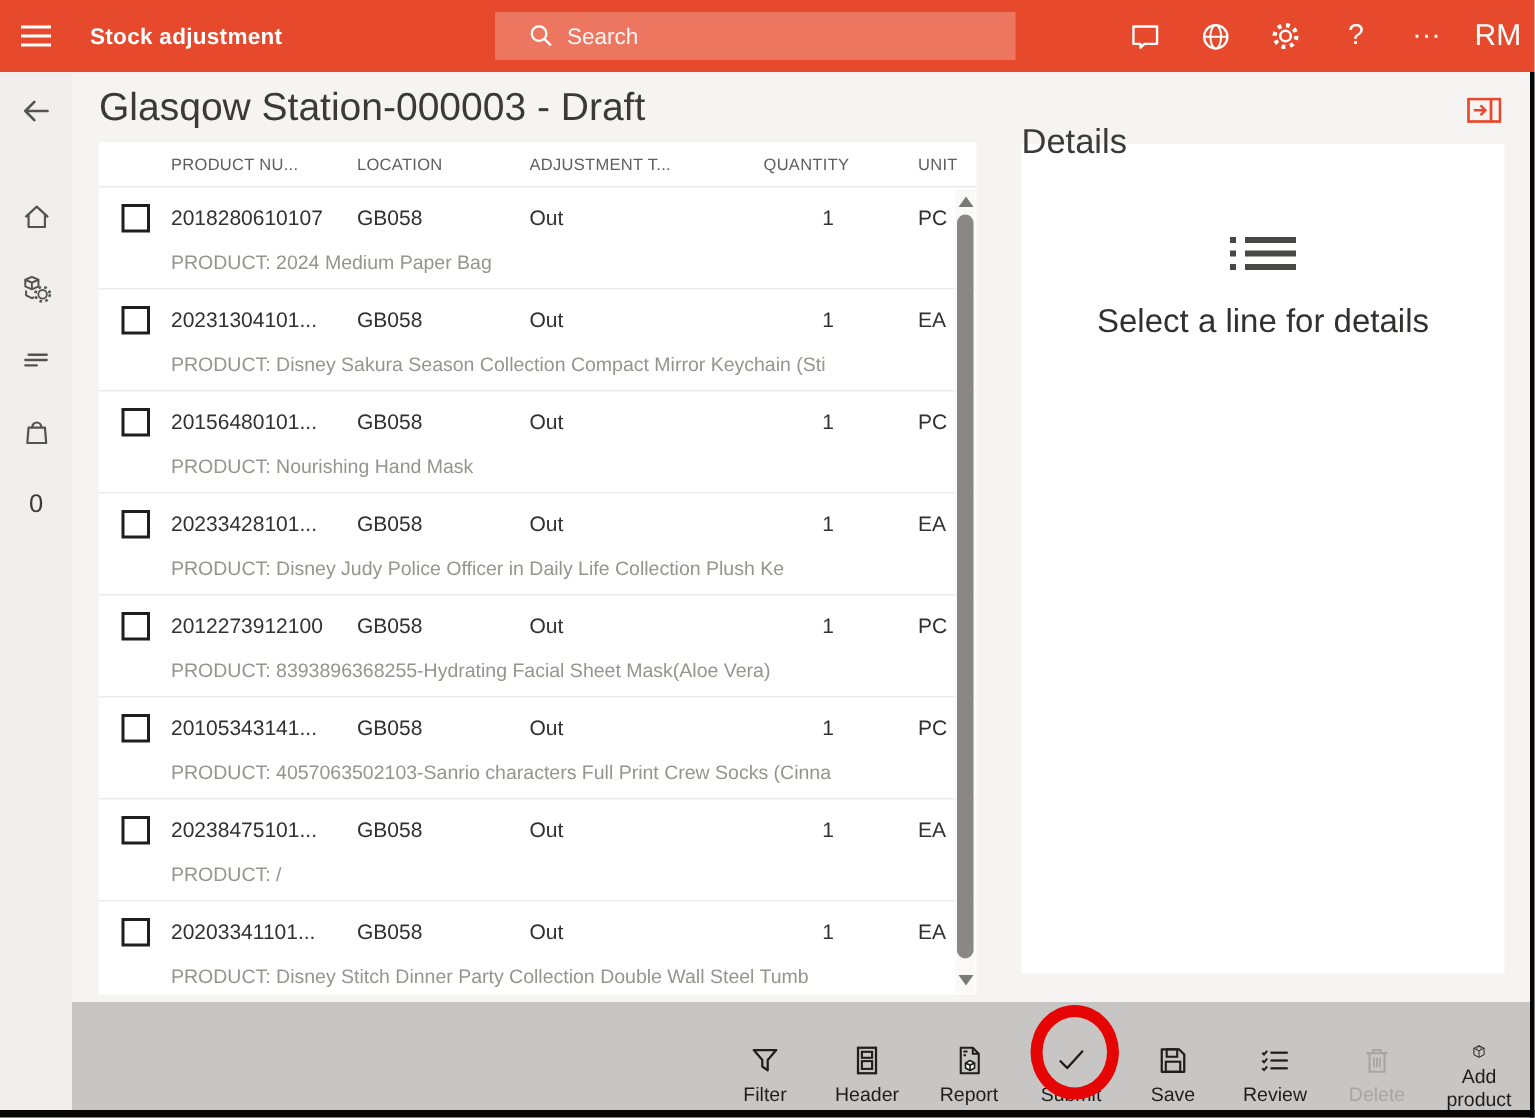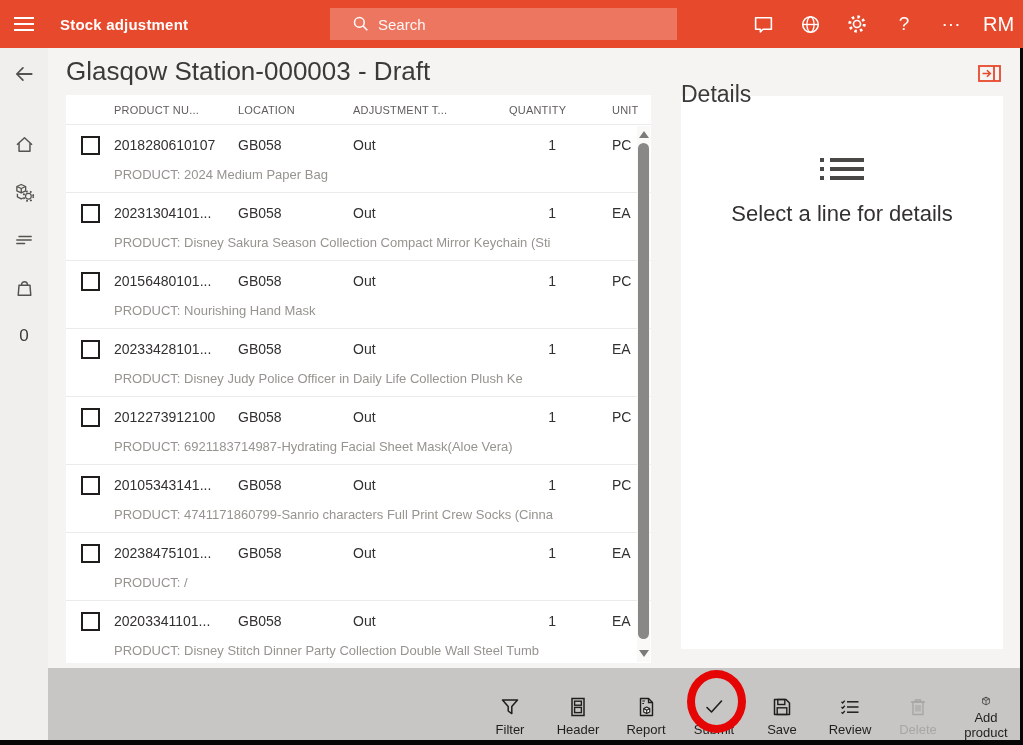--- a/index.html
+++ b/index.html
@@ -244,35 +244,35 @@
       <div class="trow-top">
         <div class="c0">
             <div class="cb"></div>
           </div>
         <div class="c1">2012273912100</div>
         <div class="c2">GB058</div>
         <div class="c3">Out</div>
         <div class="c4">1</div>
         <div class="c5">PC</div>
       </div>
-      <div class="trow-desc">PRODUCT: 6921183714987-Hydrating Facial Sheet Mask(Aloe Vera)</div>
+      <div class="trow-desc">PRODUCT: 8393896368255-Hydrating Facial Sheet Mask(Aloe Vera)</div>
     </div>
 
     <div class="trow">
       <div class="trow-top">
         <div class="c0">
             <div class="cb"></div>
           </div>
         <div class="c1">20105343141...</div>
         <div class="c2">GB058</div>
         <div class="c3">Out</div>
         <div class="c4">1</div>
         <div class="c5">PC</div>
       </div>
-      <div class="trow-desc">PRODUCT: 4741171860799-Sanrio characters Full Print Crew Socks (Cinna</div>
+      <div class="trow-desc">PRODUCT: 4057063502103-Sanrio characters Full Print Crew Socks (Cinna</div>
     </div>
 
     <div class="trow">
       <div class="trow-top">
         <div class="c0">
             <div class="cb"></div>
           </div>
         <div class="c1">20238475101...</div>
         <div class="c2">GB058</div>
         <div class="c3">Out</div>

